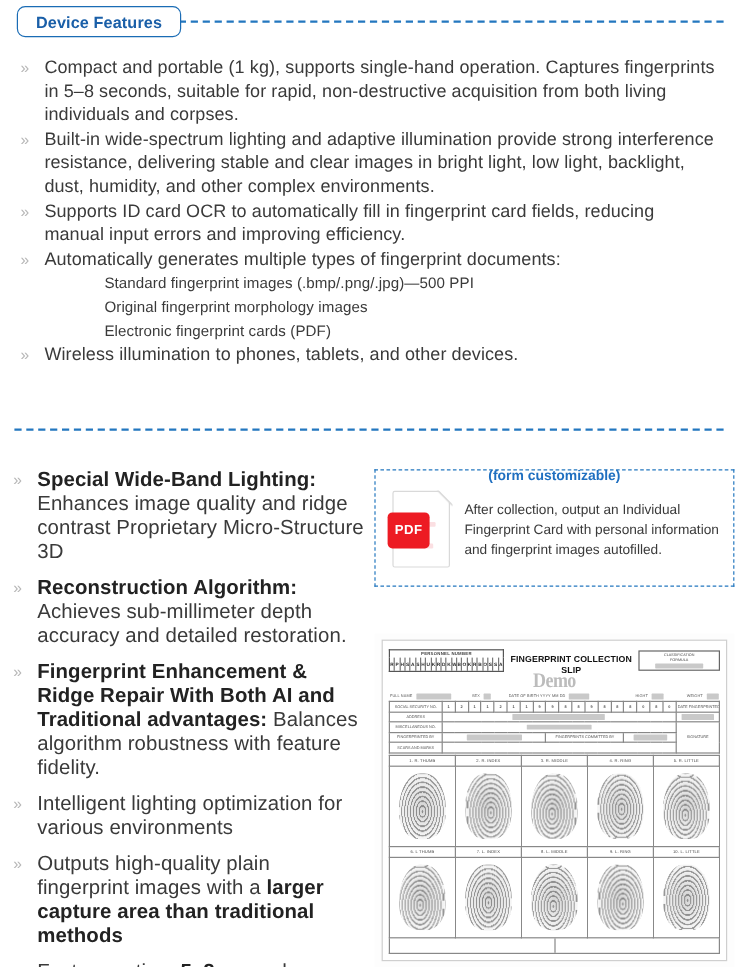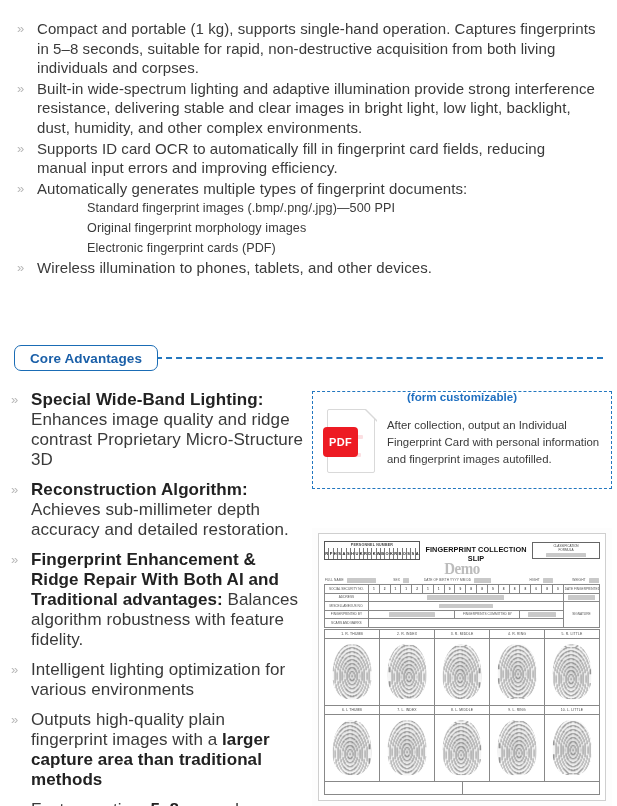--- a/index.html
+++ b/index.html
@@ -320,20 +320,24 @@
     top: 0;
     width: 0;
     border-left: .8px solid #888;
     height: 100%;
   }
 </style>
 </head>
 <body>
 
 <div id="device-features-section">
+  <div class="section-header">
+    <div class="section-pill">Device Features</div>
+    <div class="section-rule"></div>
+  </div>
 
   <ul class="bullet-list" id="device-features-list">
     <li class="bullet-item">
       <span class="chev">»</span>
       <span class="btext">Compact and portable (1 kg), supports single-hand operation. Captures fingerprints in 5–8 seconds, suitable for rapid, non-destructive acquisition from both living individuals and corpses.</span>
     </li>
     <li class="bullet-item">
       <span class="chev">»</span>
       <span class="btext">Built-in wide-spectrum lighting and adaptive illumination provide strong interference resistance, delivering stable and clear images in bright light, low light, backlight, dust, humidity, and other complex environments.</span>
     </li>
@@ -354,21 +358,20 @@
   <ul class="bullet-list">
     <li class="bullet-item">
       <span class="chev">»</span>
       <span class="btext">Wireless illumination to phones, tablets, and other devices.</span>
     </li>
   </ul>
 </div>
 
 <div id="core-advantages-section">
   <div class="section-header">
-    <div class="section-pill">Core Advantages</div>
     <div class="section-rule"></div>
   </div>
 </div>
 
 <ul class="bullet-list" id="core-left">
   <li class="bullet-item">
     <span class="chev">»</span>
     <span class="btext"><b>Special Wide-Band Lighting:</b><span> Enhances image quality and ridge contrast Proprietary Micro-Structure 3D</span></span>
   </li>
   <li class="bullet-item">

